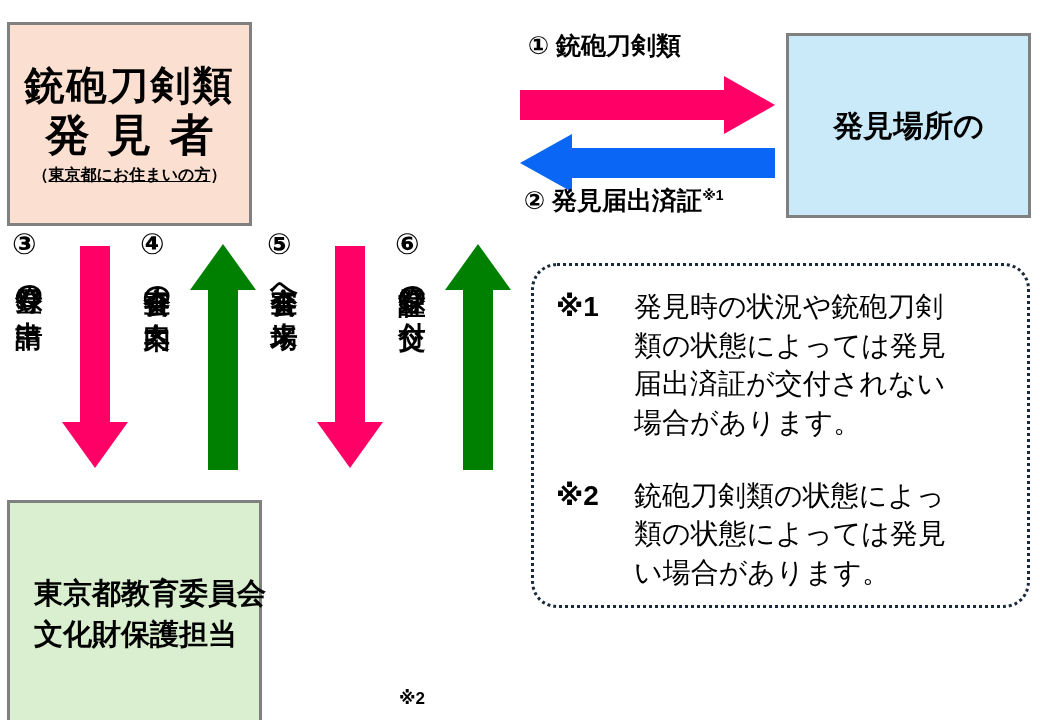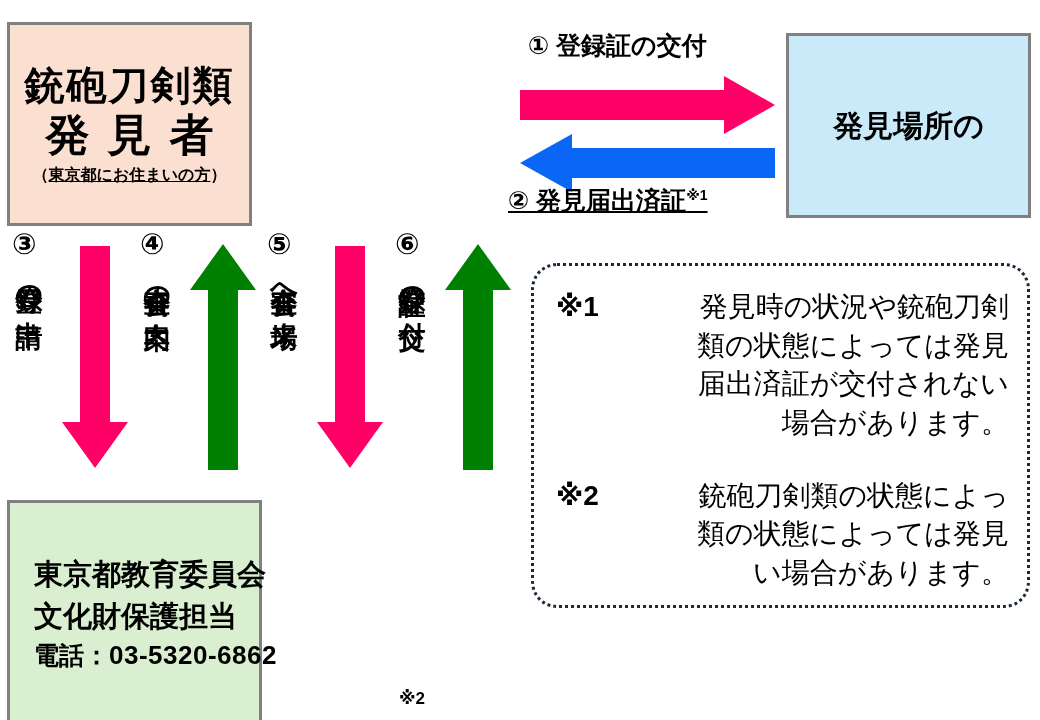--- a/index.html
+++ b/index.html
@@ -126,21 +126,21 @@
   #arrow-2 .head  { left: 0; border-right: 52px solid #0A66F5; }
 
   .h-label {
     position: absolute;
     font-size: 25px;
     font-weight: bold;
     white-space: nowrap;
     line-height: 1;
   }
   #label-1 { left: 528px; top: 33px; }
-  #label-2 { left: 508px; top: 188px; text-decoration: underline; }
+  #label-2 { left: 524px; top: 188px; }
   .h-label .sup {
     font-size: 14px;
     vertical-align: super;
     font-weight: bold;
   }
 
   
   .v-col {
     position: absolute;
     top: 230px;
@@ -240,45 +240,44 @@
     flex: 0 0 auto;
     width: 78px;
     white-space: nowrap;
   }
   .note-body {
     font-size: 28px;
     font-weight: normal;
     line-height: 1.38;
     flex: 1 1 auto;
   }
-  .note-body .ln { white-space: nowrap; display: block; text-align: right; }
+  .note-body .ln { white-space: nowrap; display: block; }
 </style>
 </head>
 <body>
 
 <div class="stage">
 
   <div class="box" id="finder-box">
     <div class="l1">銃砲刀剣類</div>
     <div class="l2">発見者</div>
     <div class="l3"><span>（</span><span class="u">東京都にお住まいの方</span><span>）</span></div>
   </div>
 
   <div class="box" id="police-box">
     <div class="pl">発見場所の</div>
   </div>
 
   <div class="box" id="board-box">
     <div class="bl">東京都教育委員会</div>
     <div class="bl">文化財保護担当</div>
-    <div class="bl tel"><span>電話：</span><span class="num">03-5320-6862</span></div>
   </div>
 
   <div class="h-label" id="label-1">
-    <span>① 登録証の交付</span>
+    <span>① 銃砲刀剣類</span>
   </div>
   <div class="h-arrow-wrap" id="arrow-1-wrap">
     <div class="h-arrow" id="arrow-1">
       <div class="shaft"></div>
       <div class="head"></div>
     </div>
   </div>
 
   <div class="h-arrow-wrap" id="arrow-2-wrap">
     <div class="h-arrow" id="arrow-2">

